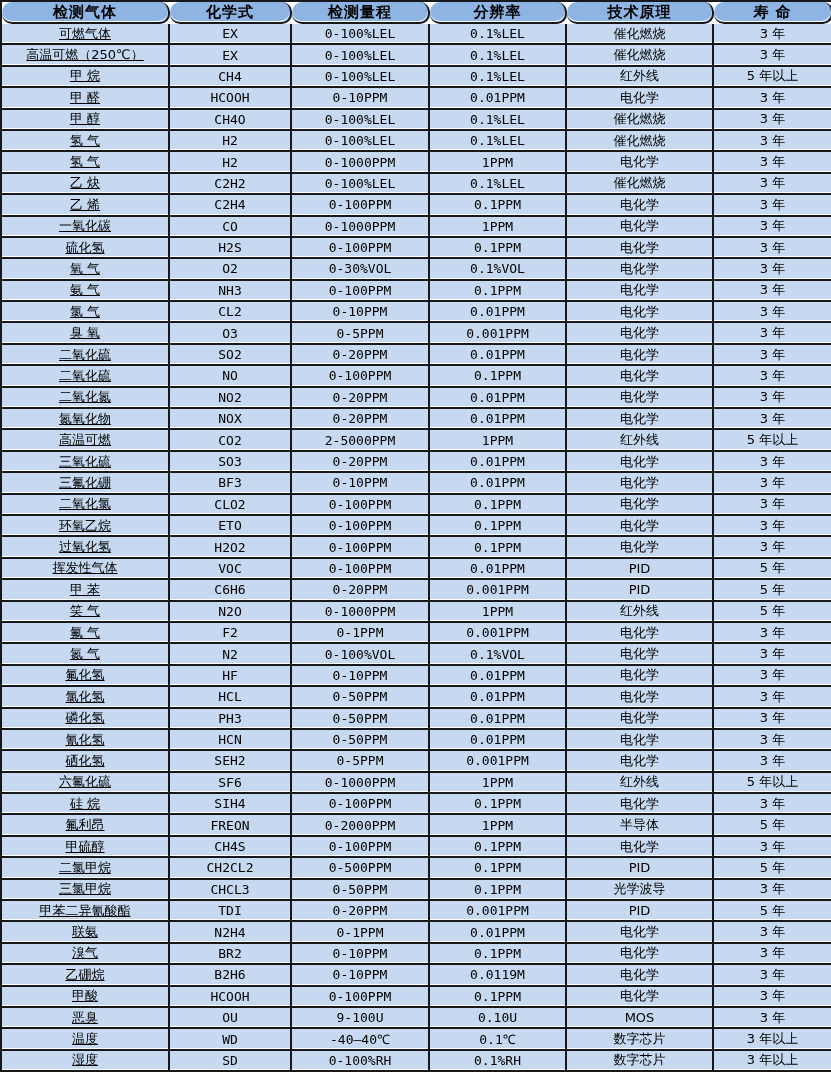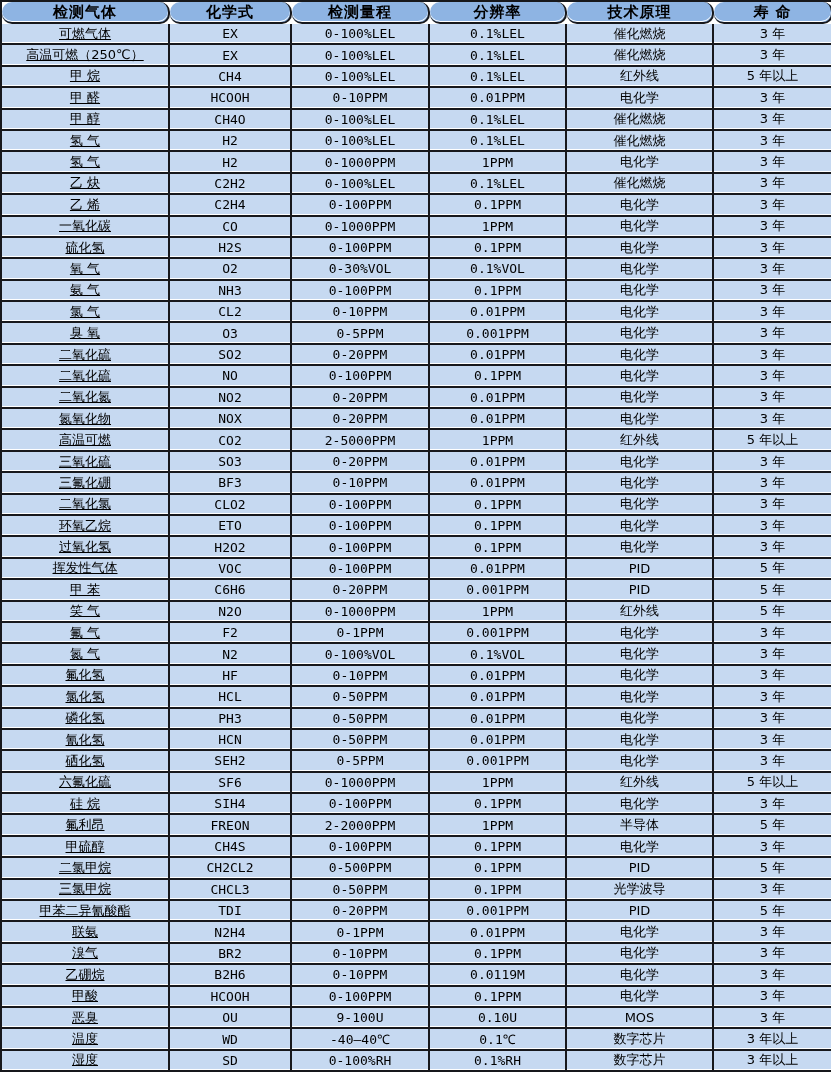--- a/index.html
+++ b/index.html
@@ -382,21 +382,21 @@
           <td class="cell-gas">硅 烷</td>
           <td class="cell-formula">SIH4</td>
           <td class="cell-range">0-100PPM</td>
           <td class="cell-resolution">0.1PPM</td>
           <td class="cell-principle">电化学</td>
           <td class="cell-lifespan">3 年</td>
         </tr>
         <tr>
           <td class="cell-gas">氟利昂</td>
           <td class="cell-formula">FREON</td>
-          <td class="cell-range">2-2000PPM</td>
+          <td class="cell-range">0-2000PPM</td>
           <td class="cell-resolution">1PPM</td>
           <td class="cell-principle">半导体</td>
           <td class="cell-lifespan">5 年</td>
         </tr>
         <tr>
           <td class="cell-gas">甲硫醇</td>
           <td class="cell-formula">CH4S</td>
           <td class="cell-range">0-100PPM</td>
           <td class="cell-resolution">0.1PPM</td>
           <td class="cell-principle">电化学</td>

